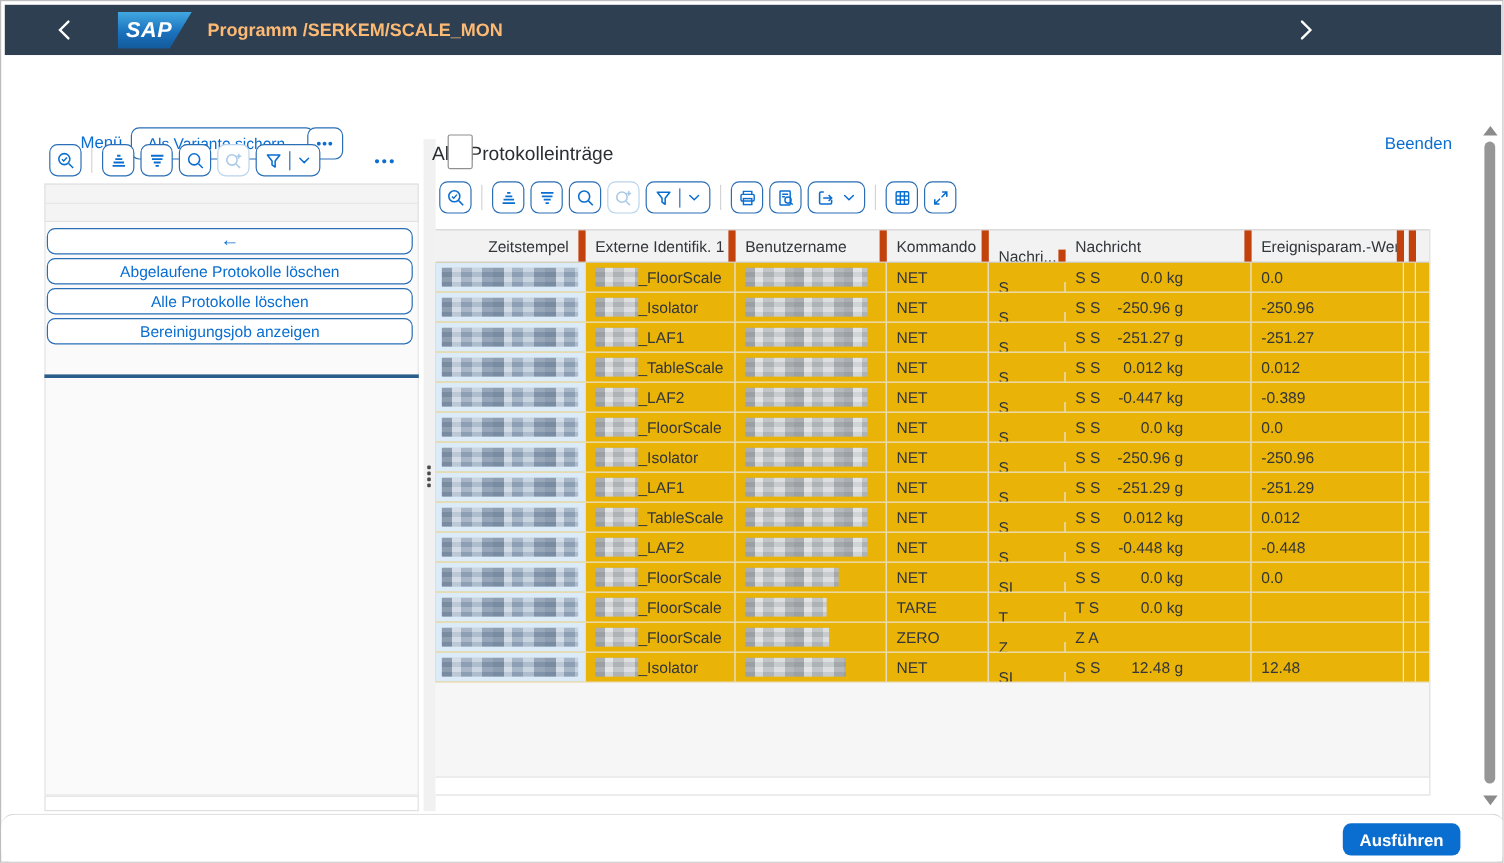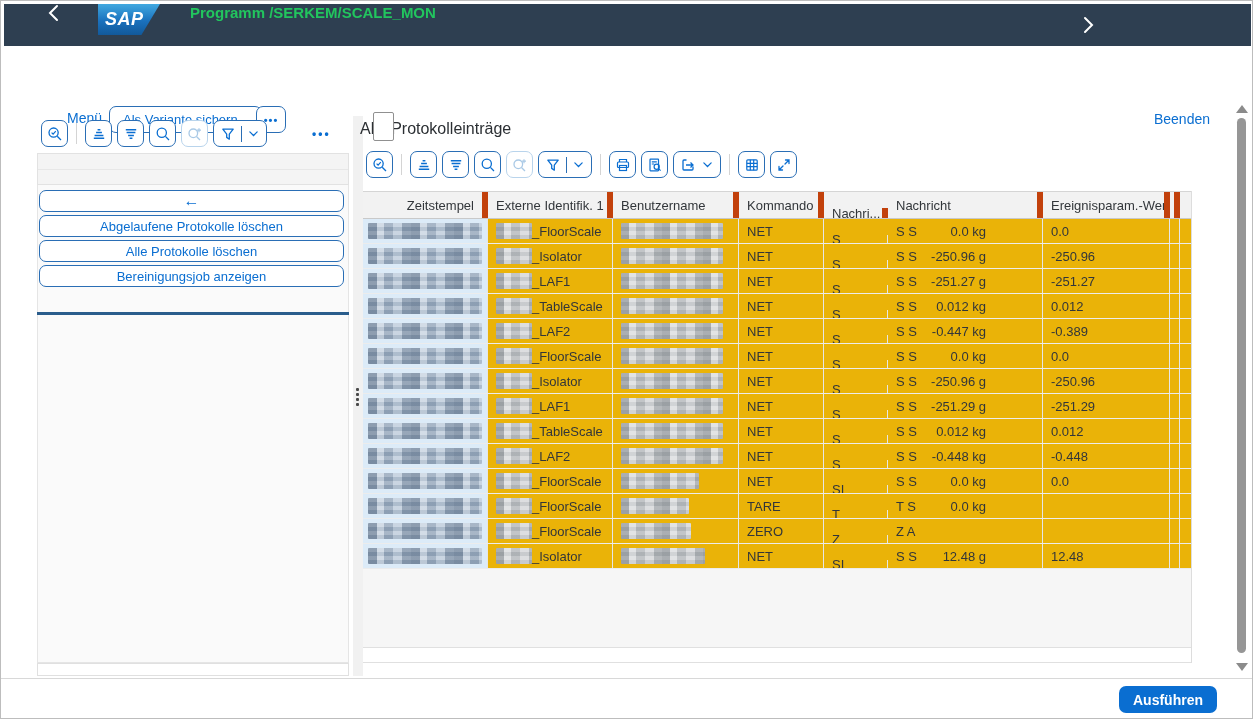--- a/index.html
+++ b/index.html
@@ -3,29 +3,29 @@
 <meta charset="utf-8">
 <style>
   * { margin:0; padding:0; box-sizing:border-box; }
   html,body { background:#e8e8e8; }
   body { font-family:"Liberation Sans", sans-serif; color:#32363a; }
   .page { position:relative; width:1253px; height:719px; background:#fff;
           border:1px solid #bdbdbd; overflow:hidden; }
 
   
   .shell { position:absolute; left:3px; top:3px; width:1247px; height:42px;
-           background:#2e3f51; display:flex; align-items:flex-start; }
+           background:#2e3f51; display:flex; align-items:center; }
   .shell-back { margin-left:42px; cursor:pointer; display:flex; }
   .sap-logo { margin-left:36px; width:62px; height:31px; position:relative;
               background:linear-gradient(180deg,#41a8e0 0%,#1a71bd 55%,#12599a 100%);
               clip-path:polygon(0 0,100% 0,70% 100%,0 100%);
               display:flex; align-items:center; }
   .sap-logo span { color:#fff; font-weight:bold; font-style:italic; font-size:18px;
                    padding-left:7px; letter-spacing:.5px; }
-  .shell-title { color:#22c55e; font-size:15px; font-weight:700; margin-left:30px; }
+  .shell-title { color:#fdba74; font-size:15px; font-weight:700; margin-left:13px; }
   .shell-fwd { position:absolute; left:1076px; top:12px; cursor:pointer; }
 
   
   .menubar { position:absolute; left:3px; top:45px; width:1247px; height:55px; background:#fff; }
   .link { color:#0a6ed1; font-size:14px; cursor:pointer;margin-left:28px; }
   .menu-btn { position:absolute; left:35px; top:64px; display:flex; align-items:center; gap:5px; }
   .obtn { background:#fff; border:1px solid #2a6eb5; border-radius:7px; color:#0a6ed1;
           font-size:13px; display:flex; align-items:center; justify-content:center; cursor:pointer;
           font-family:"Liberation Sans",sans-serif; }
   .variant-btn { position:absolute; left:105px; top:60px; height:27px; padding:0 13px; }
@@ -111,21 +111,21 @@
   .vscroll { position:absolute; left:1232px; top:100px; width:18px; height:576px; }
   .vs-arrow { position:absolute; left:3px; width:0; height:0; border-left:6px solid transparent;
               border-right:6px solid transparent; cursor:pointer; }
   .vs-up { top:4px; border-bottom:8px solid #8b8b8b; }
   .vs-down { top:562px; border-top:8px solid #8b8b8b; }
   .vs-thumb { position:absolute; left:4px; top:17px; width:9px; height:535px;
               background:#969696; border-radius:5px; cursor:pointer; }
 
   
   .footer { position:absolute; left:0; top:677px; width:1253px; height:41px;
-            background:#fff; border-top:1px solid #d8d8d8; }
+            background:#fff; border-top:1px solid #d8d8d8;border-radius:11px; }
   .exec-btn { position:absolute; right:37px; top:7px; height:27px; padding:0 14px;
               background:#0a6ed1; color:#fff; font-weight:700; font-size:14px;
               border:none; border-radius:7px; cursor:pointer; font-family:"Liberation Sans",sans-serif; }
 
   svg { display:block; }
 </style>
 </head>
 <body>
 
 <svg width="0" height="0" style="position:absolute">

